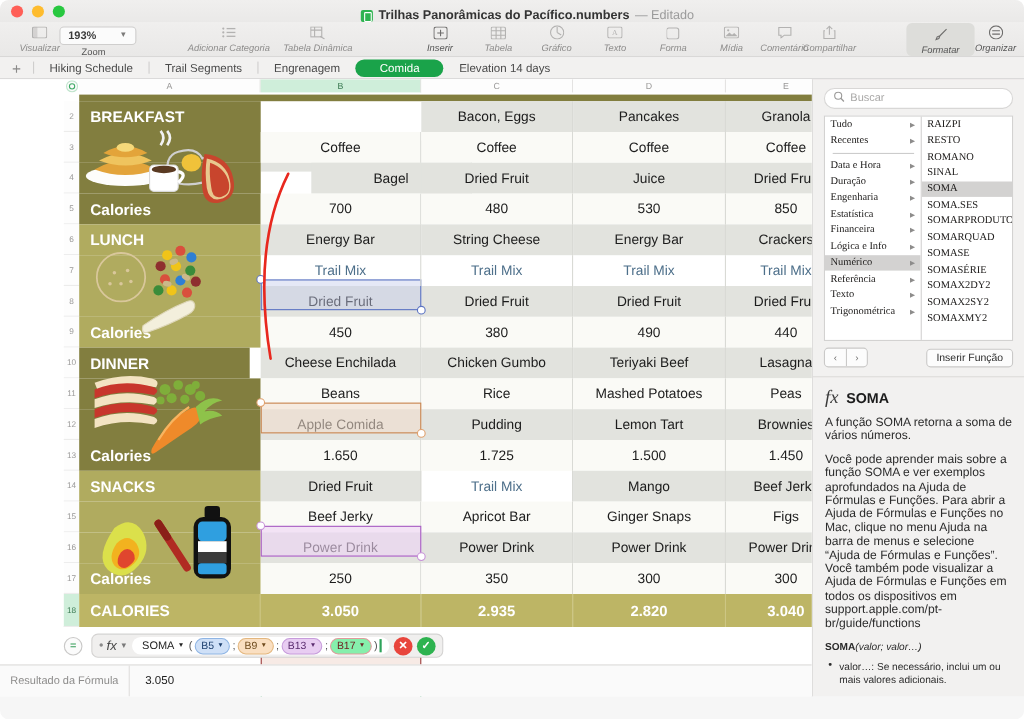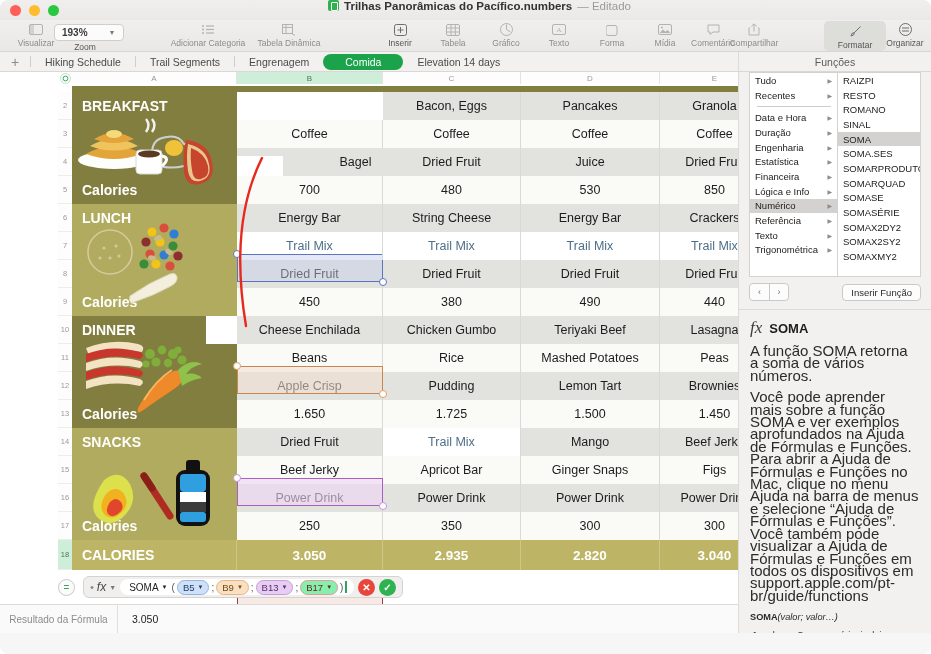--- a/index.html
+++ b/index.html
@@ -20,21 +20,21 @@
     background: linear-gradient(#f0efee, #eae9e8);
     display: flex; align-items: center;
   }
   .traffic { display: flex; gap: 8px; padding-left: 10px; align-items: center; }
   .dot { width: 11px; height: 11px; border-radius: 50%; }
   .dot.red { background: #ff5f57; }
   .dot.yellow { background: #febc2e; }
   .dot.green { background: #28c840; }
   .title-center {
     position: absolute; left: 0; right: 0; top: 0; height: 20px;
-    display: flex; align-items: flex-start; justify-content: center; gap: 5px;
+    display: flex; align-items: flex-end; justify-content: center; gap: 5px;
     pointer-events: none;
     margin-left: 28px;
   }
   .doc-icon {
     width: 11px; height: 11px; border-radius: 2px;
     background: #2eb350; display: inline-block;
     position: relative;
   }
   .doc-icon::after {
     content: ""; position: absolute; left: 3px; top: 2px;
@@ -52,21 +52,21 @@
   .tb-item {
     position: absolute; top: 1px;
     display: flex; flex-direction: column; align-items: center;
     width: 66px; font-size: 8.5px; color: #8d8c8b;
     cursor: default;
   }
   .tb-item .glyph {
     height: 17px; display: flex; align-items: center; justify-content: center;
     color: #b3b2b1;
   }
-  .tb-item .lbl { line-height: 10px; white-space: nowrap; }
+  .tb-item .lbl { line-height: 10px; white-space: nowrap; font-style: italic; }
   .tb-item.enabled .glyph { color: #6e6d6c; }
   .tb-item.enabled .lbl { color: #555; }
   .tb-item.active-bg {
     background: #ddddda; border-radius: 5px; padding-top: 0; height: 30px;
     justify-content: center;
   }
   .zoombox {
     position: absolute; top: 4px; left: 54px;
     height: 17px; padding: 0 7px;
     background: #fbfbfb; border: 1px solid #cfcecd; border-radius: 4px;
@@ -231,21 +231,21 @@
   .search {
     margin: 8px 10px 6px; height: 19px; background: #fff;
     border: 1px solid #d8d7d6; border-radius: 10px;
     display: flex; align-items: center; gap: 5px; padding: 0 8px;
     font-size: 10px; color: #a9a8a7;
   }
   .fn-lists {
     margin: 0 10px; display: flex; border: 1px solid #d3d2d1;
     background: #fff; height: 205px;
   }
-  .fn-col { overflow: hidden; }
+  .fn-col { overflow: hidden; font-family: Liberation Serif, serif; }
   .fn-col.left { width: 88px; border-right: 1px solid #d3d2d1; }
   .fn-col.right { flex: 1; }
   .fn-item {
     height: 14.7px; display: flex; align-items: center;
     padding: 0 5px; font-size: 9.5px; color: #22201f;
     justify-content: space-between; white-space: nowrap;
   }
   .fn-item.sel { background: #d3d2d1; }
   .fn-item .arr { font-size: 6px; color: #8d8c8b; }
   .fn-item.divider {
@@ -273,21 +273,21 @@
   }
   .fn-detail {
     margin: 8px 0 0; padding: 0 11px; flex: 1; overflow: hidden;
     border-top: 1px solid #dcdbda; padding-top: 8px;
   }
   .fn-title {
     display: flex; align-items: center; gap: 7px; margin-bottom: 7px;
   }
   .fn-title .fx { font-style: italic; font-size: 17px; color: #3a3a3a; font-family: "Liberation Serif", serif; }
   .fn-title .nm { font-size: 13px; font-weight: bold; color: #1c1c1c; }
-  .fn-p { font-size: 15px; line-height: 12.4px; color: #2b2b2b; margin-bottom: 9px; }
+  .fn-p { font-size: 11px; line-height: 12.4px; color: #2b2b2b; margin-bottom: 9px; }
   .fn-sig { font-size: 9.2px; line-height: 12.4px; color: #2b2b2b; margin-bottom: 5px; }
   .fn-sig b { font-weight: bold; }
   .fn-sig i { font-style: italic; }
   .fn-ul { list-style: none; margin: 0 0 8px 0; }
   .fn-ul li {
     font-size: 9.2px; line-height: 12.4px; color: #2b2b2b;
     padding-left: 13px; position: relative; margin-bottom: 6px;
   }
   .fn-ul li::before {
     content: "\2022"; position: absolute; left: 3px; top: -1px; font-size: 10px;
@@ -476,21 +476,20 @@
   <div class="tabbar">
     <div class="tab-add">+</div>
     <div class="tab-sep"></div>
     <div class="tab">Hiking Schedule</div>
     <div class="tab-sep"></div>
     <div class="tab">Trail Segments</div>
     <div class="tab-sep"></div>
     <div class="tab">Engrenagem</div>
     <div class="tab selected">Comida</div>
     <div class="tab">Elevation 14 days</div>
-    <div class="tabbar-right">Funções</div>
   </div>
 
   <div class="body">
 
     <div class="canvas">
 
       <div style="position:absolute;left:58px;top:0;width:14px;height:12px;display:flex;align-items:center;justify-content:center;">
         <svg width="11" height="11" viewBox="0 0 11 11">
             <circle cx="5.5" cy="5.5" r="5" fill="#fbfbfb" stroke="#bfe4cc"></circle>
             <circle cx="5.5" cy="5.5" r="2.4" fill="none" stroke="#3faa66"></circle>
@@ -565,32 +564,32 @@
           <div class="cell hdrcat hdrcat2" style="left: 0px; top: 174px; width: 165px; height: 28px;"></div>
           <div class="cell band" style="left: 165px; top: 174px; width: 146px; height: 28px; border-right: 1px solid rgb(217, 218, 213);">Dried Fruit</div>
           <div class="cell band" style="left: 311px; top: 174px; width: 138px; height: 28px; border-right: 1px solid rgb(217, 218, 213);">Dried Fruit</div>
           <div class="cell band" style="left: 449px; top: 174px; width: 139px; height: 28px; border-right: 1px solid rgb(217, 218, 213);">Dried Fruit</div>
           <div class="cell band" style="left: 588px; top: 174px; width: 110px; height: 28px; border-right: 1px solid rgb(217, 218, 213);">Dried Fruit</div>
           <div class="cell hdrcat hdrcat2" style="left: 0px; top: 202px; width: 165px; height: 28px;">Calories</div>
           <div class="cell alt" style="left: 165px; top: 202px; width: 146px; height: 28px; border-right: 1px solid rgb(217, 218, 213);">450</div>
           <div class="cell alt" style="left: 311px; top: 202px; width: 138px; height: 28px; border-right: 1px solid rgb(217, 218, 213);">380</div>
           <div class="cell alt" style="left: 449px; top: 202px; width: 139px; height: 28px; border-right: 1px solid rgb(217, 218, 213);">490</div>
           <div class="cell alt" style="left: 588px; top: 202px; width: 110px; height: 28px; border-right: 1px solid rgb(217, 218, 213);">440</div>
-          <div class="cell hdrcat" style="left: 0px; top: 230px; width: 134px; height: 28px;">DINNER</div>
+          <div class="cell hdrcat" style="left: 0px; top: 230px; width: 155px; height: 28px;">DINNER</div>
           <div class="cell band" style="left: 165px; top: 230px; width: 146px; height: 28px; border-right: 1px solid rgb(217, 218, 213);">Cheese Enchilada</div>
           <div class="cell band" style="left: 311px; top: 230px; width: 138px; height: 28px; border-right: 1px solid rgb(217, 218, 213);">Chicken Gumbo</div>
           <div class="cell band" style="left: 449px; top: 230px; width: 139px; height: 28px; border-right: 1px solid rgb(217, 218, 213);">Teriyaki Beef</div>
           <div class="cell band" style="left: 588px; top: 230px; width: 110px; height: 28px; border-right: 1px solid rgb(217, 218, 213);">Lasagna</div>
           <div class="cell hdrcat" style="left: 0px; top: 258px; width: 165px; height: 28px;"></div>
           <div class="cell alt" style="left: 165px; top: 258px; width: 146px; height: 28px; border-right: 1px solid rgb(217, 218, 213);">Beans</div>
           <div class="cell alt" style="left: 311px; top: 258px; width: 138px; height: 28px; border-right: 1px solid rgb(217, 218, 213);">Rice</div>
           <div class="cell alt" style="left: 449px; top: 258px; width: 139px; height: 28px; border-right: 1px solid rgb(217, 218, 213);">Mashed Potatoes</div>
           <div class="cell alt" style="left: 588px; top: 258px; width: 110px; height: 28px; border-right: 1px solid rgb(217, 218, 213);">Peas</div>
           <div class="cell hdrcat" style="left: 0px; top: 286px; width: 165px; height: 28px;"></div>
-          <div class="cell band" style="left: 165px; top: 286px; width: 146px; height: 28px; border-right: 1px solid rgb(217, 218, 213);">Apple Crisp</div>
+          <div class="cell band" style="left: 165px; top: 286px; width: 146px; height: 28px; border-right: 1px solid rgb(217, 218, 213);">Apple Comida</div>
           <div class="cell band" style="left: 311px; top: 286px; width: 138px; height: 28px; border-right: 1px solid rgb(217, 218, 213);">Pudding</div>
           <div class="cell band" style="left: 449px; top: 286px; width: 139px; height: 28px; border-right: 1px solid rgb(217, 218, 213);">Lemon Tart</div>
           <div class="cell band" style="left: 588px; top: 286px; width: 110px; height: 28px; border-right: 1px solid rgb(217, 218, 213);">Brownies</div>
           <div class="cell hdrcat" style="left: 0px; top: 314px; width: 165px; height: 28px;">Calories</div>
           <div class="cell alt" style="left: 165px; top: 314px; width: 146px; height: 28px; border-right: 1px solid rgb(217, 218, 213);">1.650</div>
           <div class="cell alt" style="left: 311px; top: 314px; width: 138px; height: 28px; border-right: 1px solid rgb(217, 218, 213);">1.725</div>
           <div class="cell alt" style="left: 449px; top: 314px; width: 139px; height: 28px; border-right: 1px solid rgb(217, 218, 213);">1.500</div>
           <div class="cell alt" style="left: 588px; top: 314px; width: 110px; height: 28px; border-right: 1px solid rgb(217, 218, 213);">1.450</div>
           <div class="cell hdrcat hdrcat2" style="left: 0px; top: 342px; width: 165px; height: 28px;">SNACKS</div>
           <div class="cell band" style="left: 165px; top: 342px; width: 146px; height: 28px; border-right: 1px solid rgb(217, 218, 213);">Dried Fruit</div>
@@ -758,20 +757,29 @@
         </div>
       </div>
 
       <div class="bottombar">
         <div class="bb-label">Resultado da Fórmula</div>
         <div class="bb-value">3.050</div>
       </div>
     </div>
 
     <div class="sidebar">
+      <div class="search">
+        <span>
+          <svg width="10" height="10" viewBox="0 0 10 10">
+              <circle cx="4" cy="4" r="3.2" fill="none" stroke="#9a9998"></circle>
+              <line x1="6.4" y1="6.4" x2="9.2" y2="9.2" stroke="#9a9998" stroke-width="1.2"></line>
+            </svg>
+        </span>
+        <span>Buscar</span>
+      </div>
 
       <div class="fn-lists">
         <div class="fn-col left">
             <div class="fn-item">
               <span>Tudo</span>
               <span class="arr">▶</span>
             </div>
             <div class="fn-item">
               <span>Recentes</span>
               <span class="arr">▶</span>

